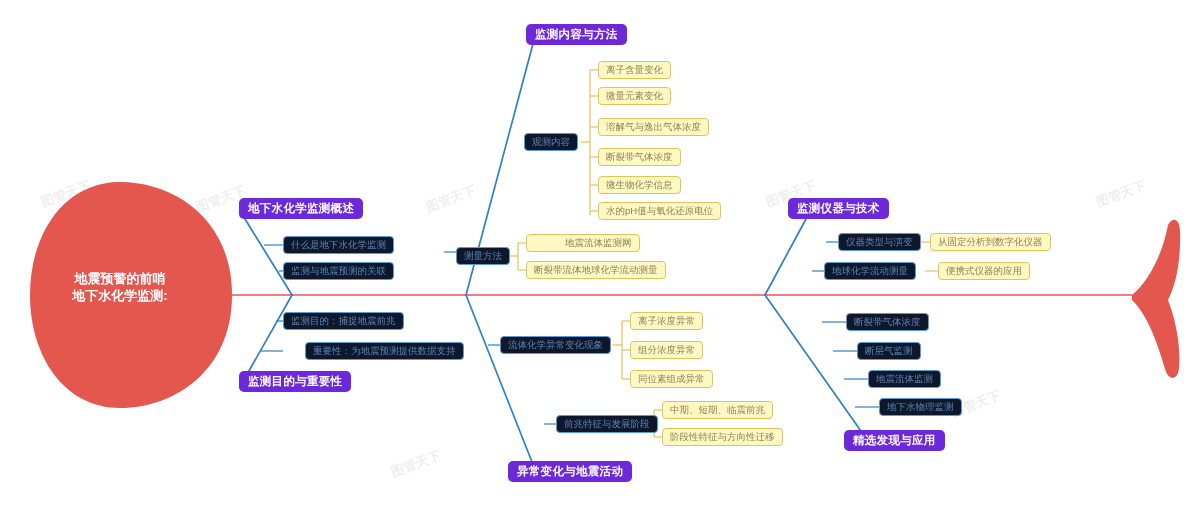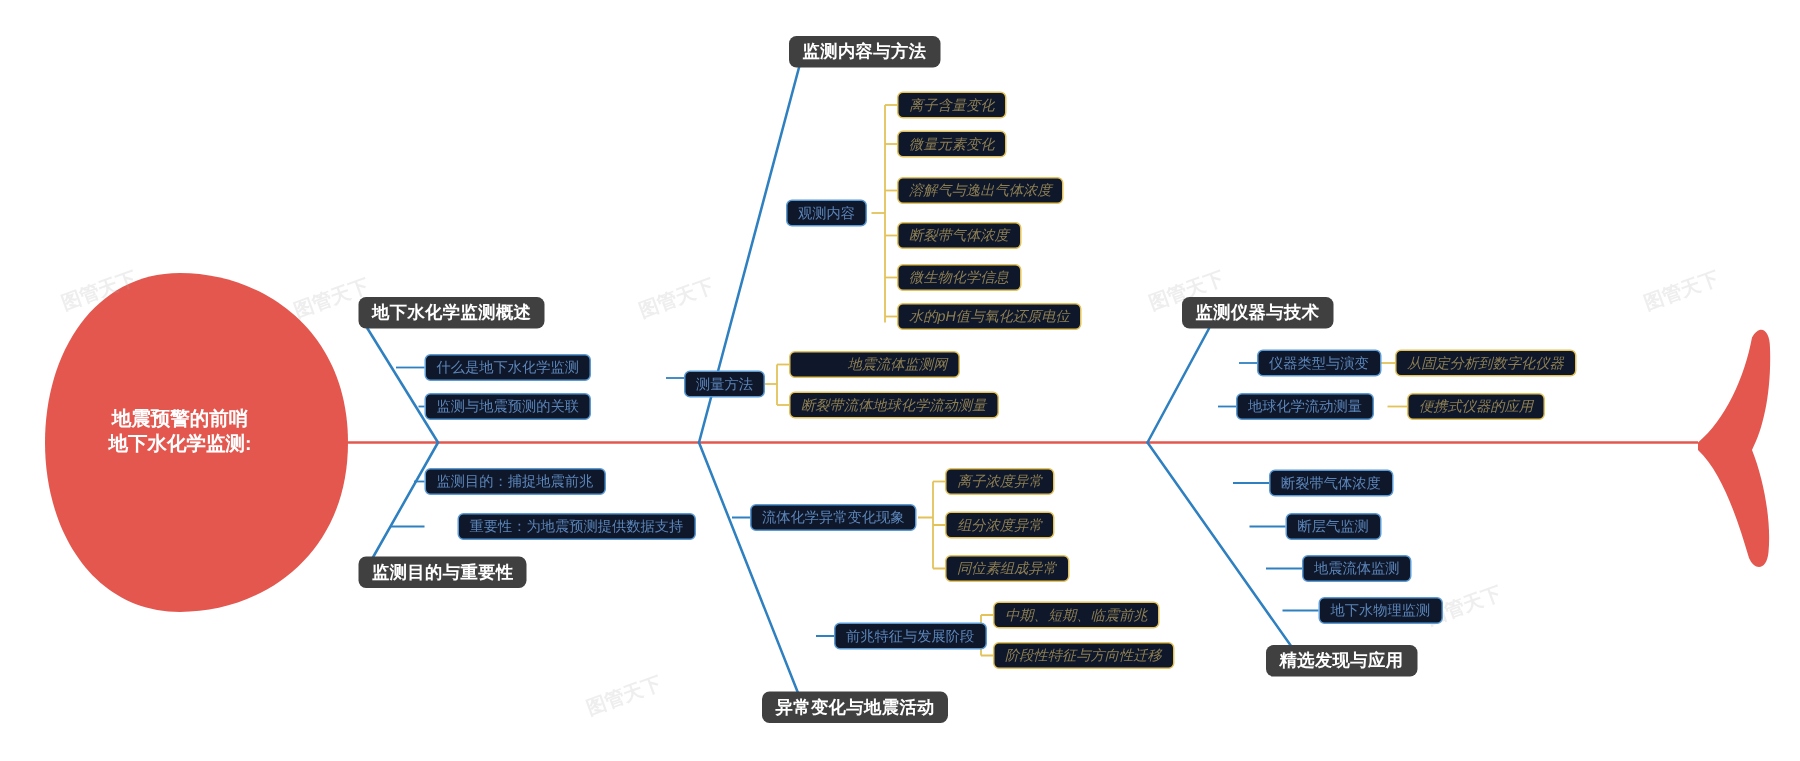--- a/index.html
+++ b/index.html
@@ -4,31 +4,31 @@
 <style>
   html,body{margin:0;padding:0;background:#ffffff;}
   body{font-family:"Liberation Sans","DejaVu Sans",sans-serif;}
   #stage{position:relative;width:1200px;height:507px;overflow:hidden;background:#fff;}
   #svg-layer{position:absolute;left:0;top:0;width:1200px;height:507px;}
 
   .node{position:absolute;box-sizing:border-box;white-space:nowrap;
         display:flex;align-items:center;justify-content:center;}
 
   
-  .cat{background:#404040;color:#ffffff;border-radius:5px;
+  .cat{background:#6d28d9;color:#ffffff;border-radius:5px;
        font-size:11.5px;font-weight:bold;padding:4px 9px;height:21px;
        letter-spacing:.3px;}
 
   
   .sub{background:#0f172a;border:1px solid #5b9bd5;border-radius:4px;
        color:#5b85b8;font-size:9.5px;padding:2px 7px;height:18px;}
 
   
-  .leaf{background:#0f172a;border:1px solid #e3c259;border-radius:4px;
-        color:#8d7f54;font-size:9.5px;padding:2px 7px;height:18px;font-style:italic;}
+  .leaf{background:#fef9c3;border:1px solid #e3c259;border-radius:4px;
+        color:#8d7f54;font-size:9.5px;padding:2px 7px;height:18px;}
 
   
   .headtext{position:absolute;color:#ffffff;font-size:13px;font-weight:bold;
             line-height:17px;text-align:center;width:190px;left:25px;top:270px;}
 
   .wm{position:absolute;color:rgba(170,170,170,.20);font-size:13px;
       font-weight:bold;transform:rotate(-20deg);pointer-events:none;
       font-family:"DejaVu Sans",sans-serif;white-space:nowrap;}
 </style>
 </head>

